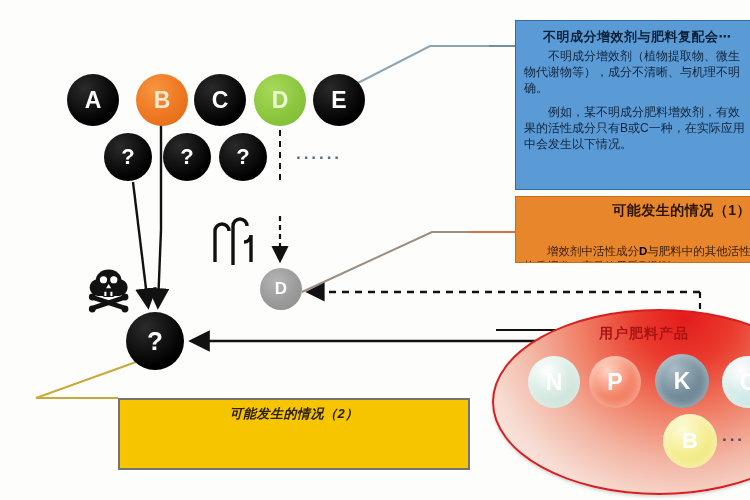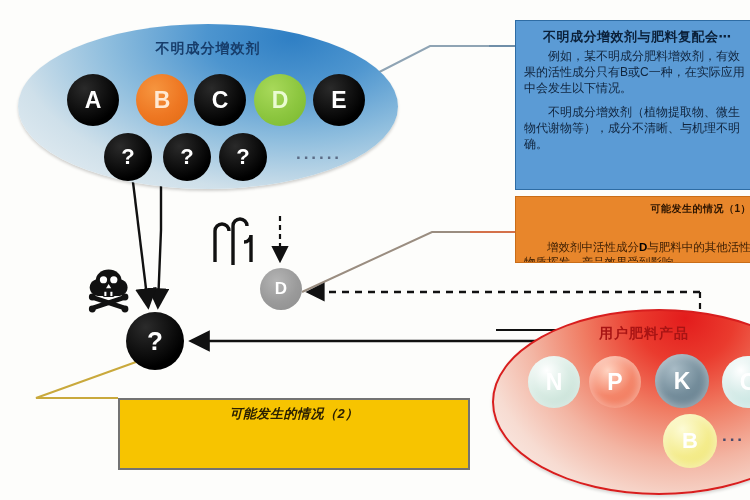--- a/index.html
+++ b/index.html
@@ -73,21 +73,21 @@
     border:1px solid #2e6ca4;color:#10243d;padding:7px 8px;
   }
   #box-blue .bt{font-size:13px;color:#0a1f38;margin-bottom:3px;white-space:nowrap;}
   #box-blue .bb{font-size:12px;color:#10243d;}
   #box-blue .bb p{margin:0 0 9px 0;text-indent:2em;}
 
   #box-orange{
     left:515px;top:196px;width:245px;height:67px;
     background:#e8862b;border:1px solid #c96d18;color:#3a1d03;padding:5px 8px;
   }
-  #box-orange .bt{font-size:10px;color:#2b1400;margin-bottom:2px;text-align:right;white-space:nowrap;}
+  #box-orange .bt{font-size:14px;color:#2b1400;margin-bottom:2px;text-align:right;white-space:nowrap;}
   #box-orange .bb{font-size:11.5px;text-indent:2em;margin-top:24px;}
 
   #box-yellow{
     left:118px;top:398px;width:352px;height:72px;
     background:#f7c400;border:2px solid #737373;color:#3a2c00;padding:5px 10px;font-style:italic;
   }
   #box-yellow .bt{font-size:13px;color:#2b2000;margin-bottom:2px;text-align:center;}
   #box-yellow .bb{font-size:11.5px;text-indent:2em;}
   .hl{font-weight:bold;color:#000;}
 </style>
@@ -169,23 +169,20 @@
           <rect x="4" y="31" width="40" height="5.5" rx="2.5" transform="rotate(-18 24 34)"></rect>
           <circle cx="5" cy="27" r="4"></circle>
             <circle cx="5" cy="41" r="4"></circle>
           <circle cx="43" cy="27" r="4"></circle>
             <circle cx="43" cy="41" r="4"></circle>
         </g>
       </g>
     </g>
   </svg>
 
-  <div id="blue-ellipse">
-    <div id="blue-ellipse-title">不明成分增效剂</div>
-  </div>
 
   <div class="node blk" style="left:67px;top:74px;width:52px;height:52px;font-size:23px;">
     <span>A</span>
   </div>
   <div class="node org" style="left:136px;top:74px;width:52px;height:52px;font-size:23px;color:#ffe9d2;">
     <span>B</span>
   </div>
   <div class="node blk" style="left:194px;top:74px;width:52px;height:52px;font-size:23px;">
     <span>C</span>
   </div>
@@ -234,22 +231,22 @@
   </div>
   <div class="node soft nut-b" style="left:663px;top:414px;width:54px;height:54px;font-size:22px;color:#ffffff;">
     <span>B</span>
   </div>
   <div style="position:absolute;left:722px;top:430px;color:#4a4a6a;font-size:17px;
               letter-spacing:2px;font-weight:bold;">···</div>
 
   <div class="box" id="box-blue">
     <div class="bt">不明成分增效剂与肥料复配会⋯</div>
     <div class="bb">
+      <p>不明成分增效剂（植物提取物、微生物代谢物等），成分不清晰、与机理不明确。</p>
       <p>例如，某不明成分肥料增效剂，有效果的活性成分只有B或C一种，在实际应用中会发生以下情况。</p>
-      <p>不明成分增效剂（植物提取物、微生物代谢物等），成分不清晰、与机理不明确。</p>
     </div>
   </div>
 
   <div class="box" id="box-orange">
     <div class="bt">可能发生的情况（1）</div>
     <div class="bb"><span>增效剂中活性成分</span><span class="hl">D</span><span>与肥料中的其他活性物质挥发，产品效果受到影响。</span></div>
   </div>
 
   <div class="box" id="box-yellow">
     <div class="bt">可能发生的情况（2）</div>

